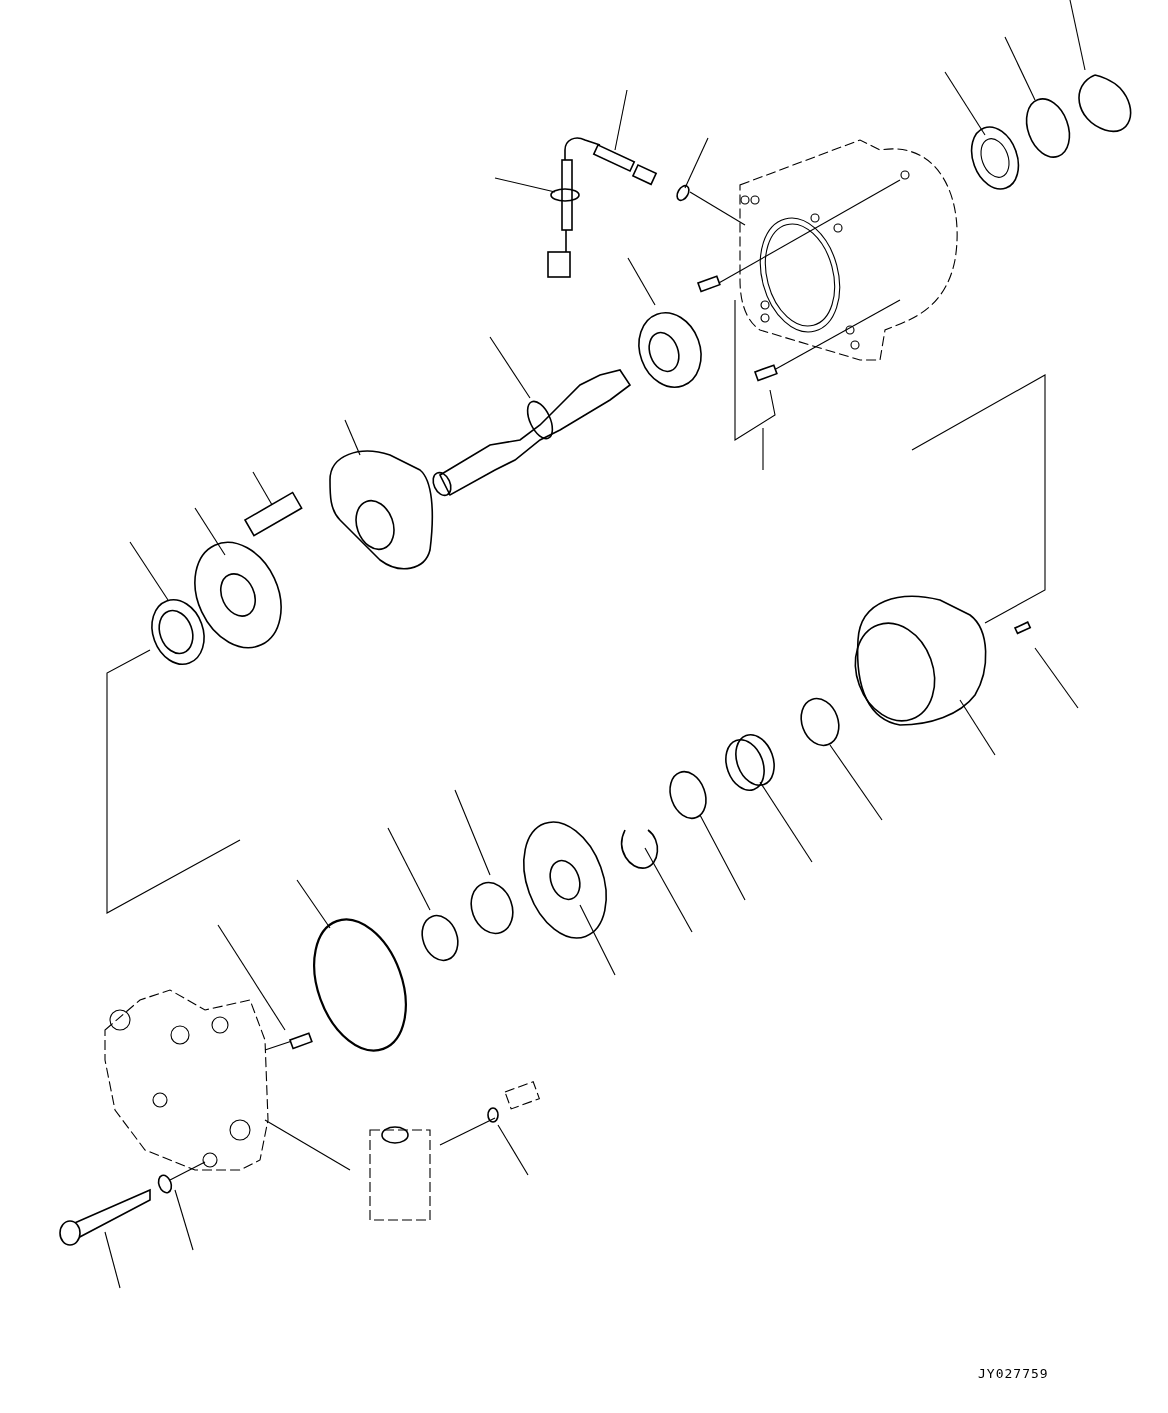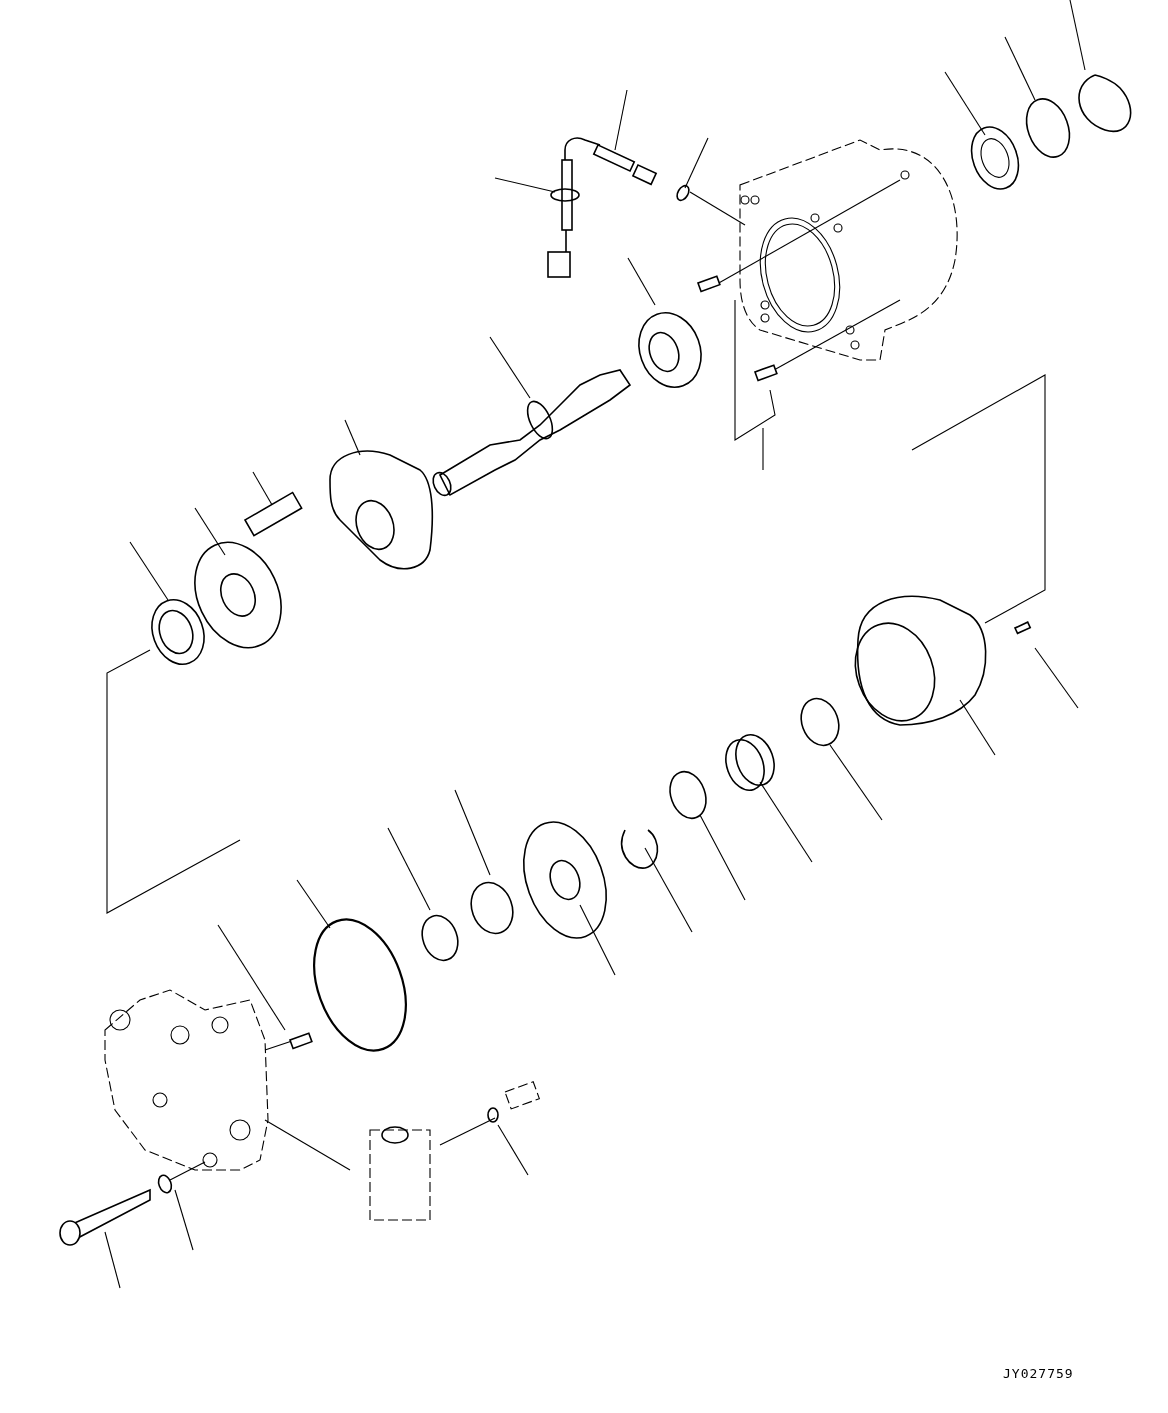--- a/index.html
+++ b/index.html
@@ -2,21 +2,21 @@
 <html><head>
 <meta charset="utf-8">
 <style>
   html,body{margin:0;padding:0;background:#ffffff;}
   body{width:1168px;height:1413px;position:relative;overflow:hidden;font-family:"DejaVu Sans Mono",monospace;}
   #diagram{position:absolute;left:0;top:0;width:1168px;height:1413px;}
   .ln{stroke:#000;stroke-width:1.6;fill:none;}
   .lnt{stroke:#000;stroke-width:1.1;fill:none;}
   .dash{stroke:#000;stroke-width:1.1;fill:none;stroke-dasharray:10 4;}
   .fill{fill:#fff;stroke:#000;stroke-width:1.6;}
-  .ref{position:absolute;left:978px;top:1366px;font-size:13px;letter-spacing:1px;color:#000;margin-left:25px;}
+  .ref{position:absolute;left:978px;top:1366px;font-size:13px;letter-spacing:1px;color:#000;}
 </style>
 </head>
 <body>
 
 <svg id="diagram" viewBox="0 0 1168 1413" xmlns="http://www.w3.org/2000/svg">
 
   <g>
     <line class="lnt" x1="1070" y1="0" x2="1085" y2="70"></line>
     <line class="lnt" x1="1005" y1="37" x2="1035" y2="100"></line>
     <line class="lnt" x1="945" y1="72" x2="985" y2="135"></line>

